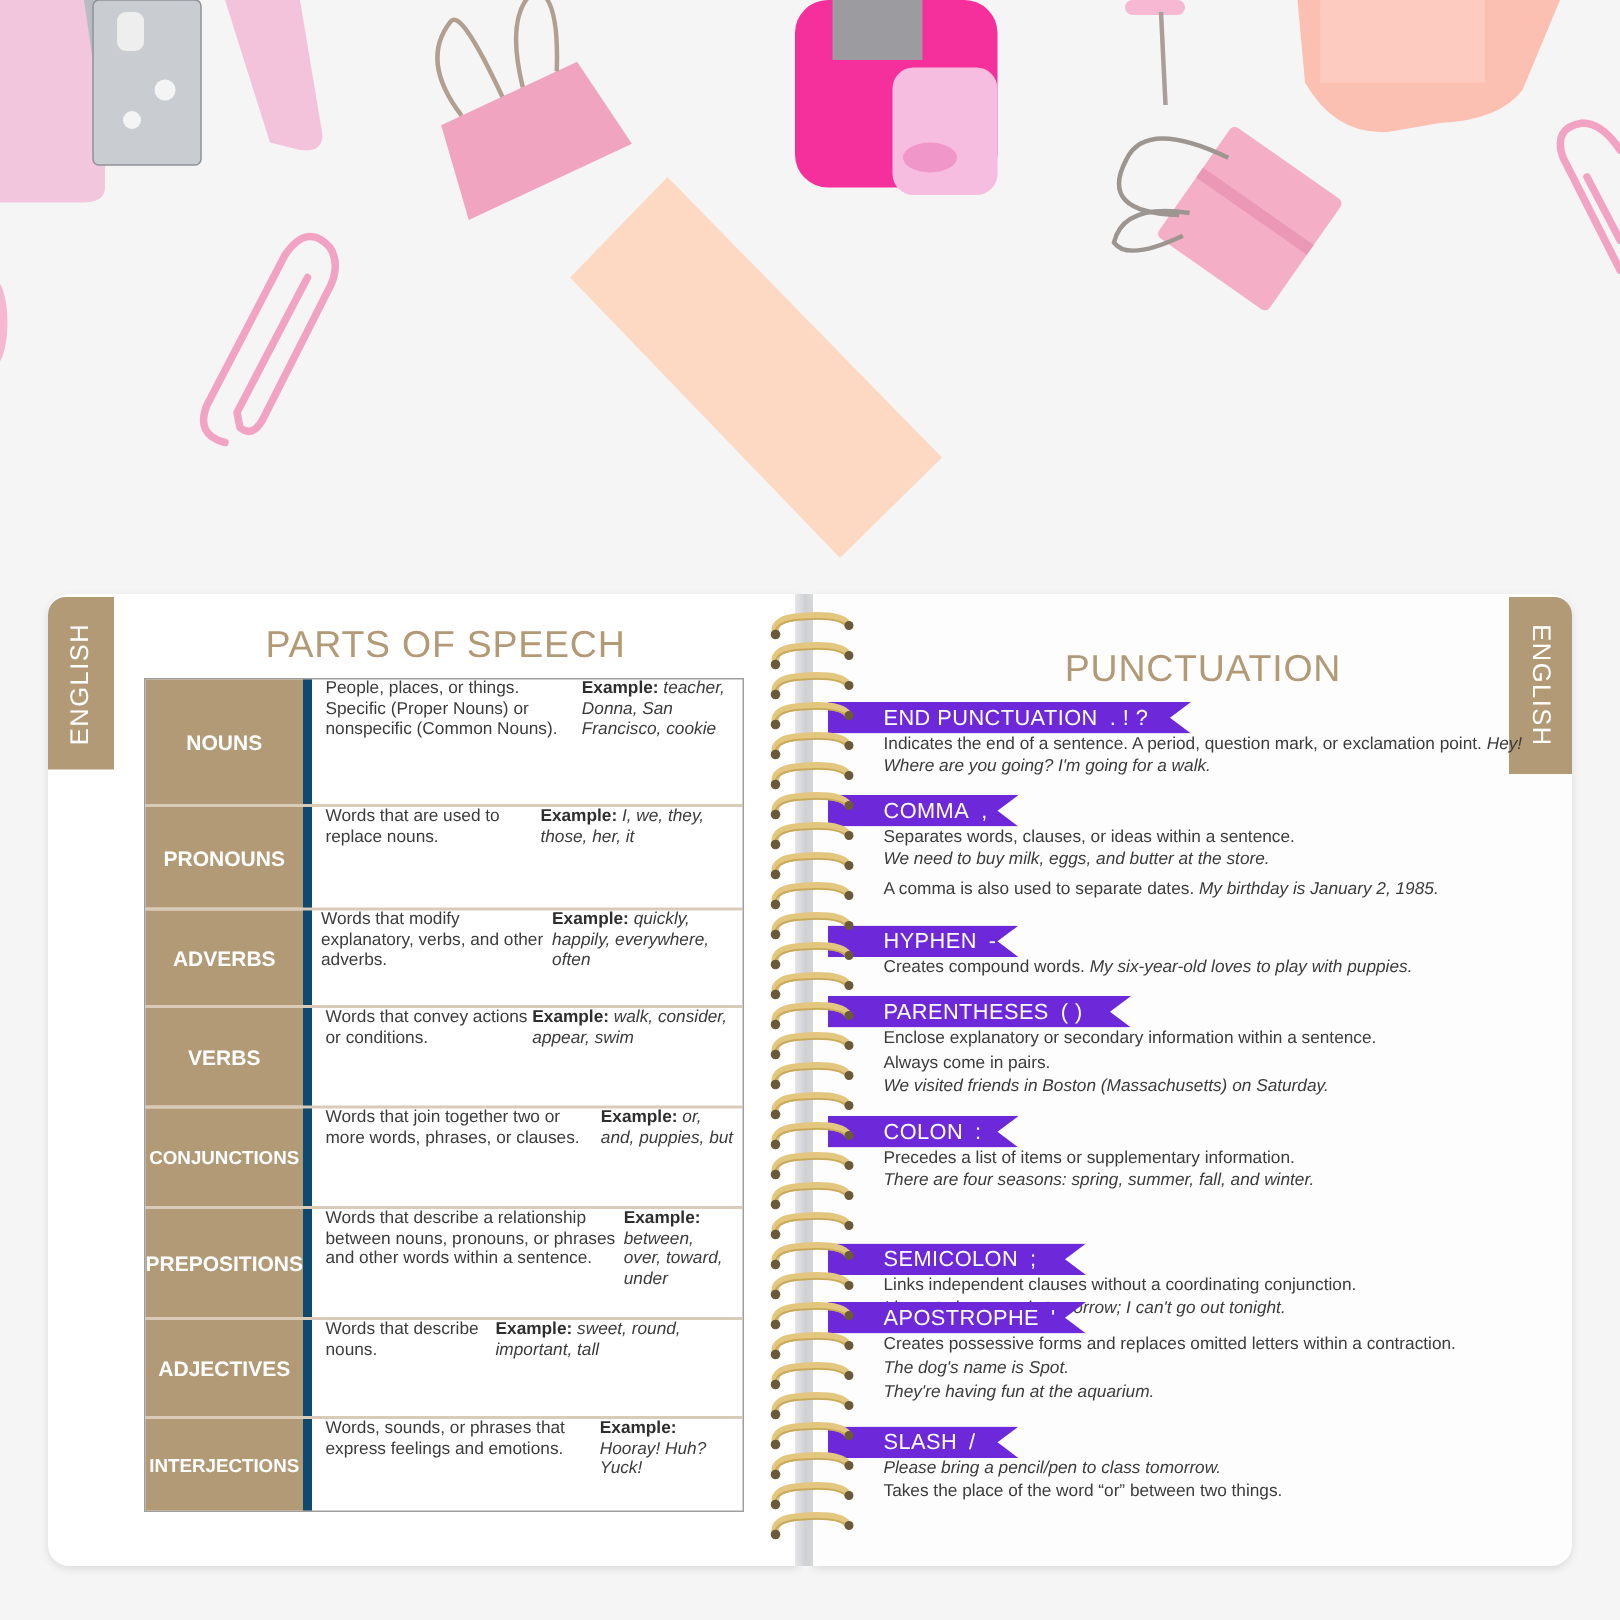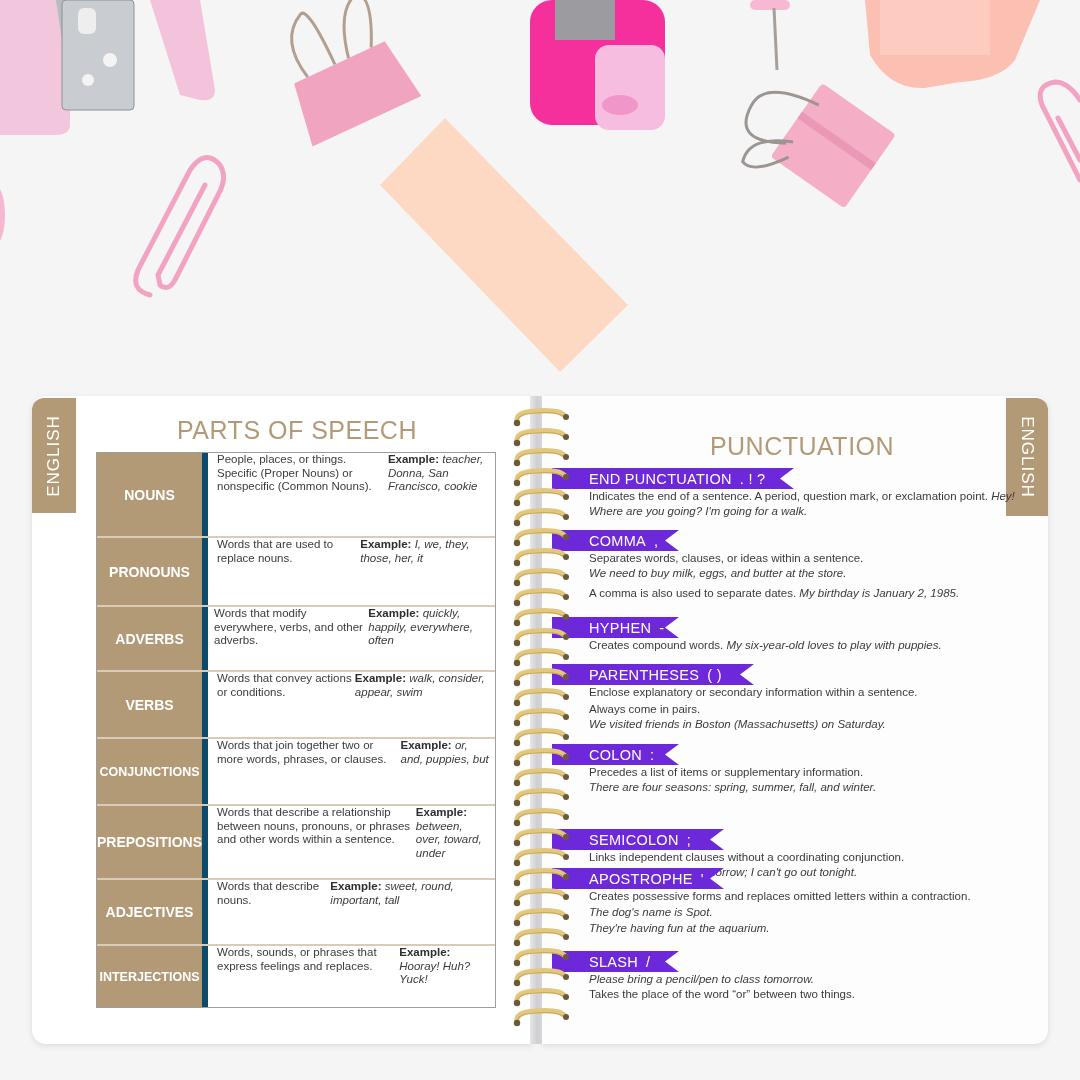--- a/index.html
+++ b/index.html
@@ -162,21 +162,21 @@
       <div class="pos-row" style="height:69px">
         <div class="pos-label">PRONOUNS</div>
         <div class="pos-desc">
           <div>Words that are used to replace nouns.</div>
           <div class="ex"><b>Example:</b> <i>I, we, they, those, her, it</i></div>
         </div>
       </div>
       <div class="pos-row" style="height:65px">
         <div class="pos-label">ADVERBS</div>
         <div class="pos-desc" style="padding-left:6px">
-          <div>Words that modify everywhere, verbs, and other adverbs.</div>
+          <div>Words that modify explanatory, verbs, and other adverbs.</div>
           <div class="ex"><b>Example:</b> <i>quickly, happily, everywhere, often</i></div>
         </div>
       </div>
       <div class="pos-row" style="height:67px">
         <div class="pos-label">VERBS</div>
         <div class="pos-desc">
           <div>Words that convey actions or conditions.</div>
           <div class="ex"><b>Example:</b> <i>walk, consider, appear, swim</i></div>
         </div>
       </div>
@@ -197,21 +197,21 @@
       <div class="pos-row" style="height:66px">
         <div class="pos-label">ADJECTIVES</div>
         <div class="pos-desc">
           <div>Words that describe nouns.</div>
           <div class="ex"><b>Example:</b> <i>sweet, round, important, tall</i></div>
         </div>
       </div>
       <div class="pos-row" style="height:61px">
         <div class="pos-label small">INTERJECTIONS</div>
         <div class="pos-desc">
-          <div>Words, sounds, or phrases that express feelings and replaces.</div>
+          <div>Words, sounds, or phrases that express feelings and emotions.</div>
           <div class="ex"><b>Example:</b> <i>Hooray!  Huh?  Yuck!</i></div>
         </div>
       </div>
     </div>
   </div>
 
   <div class="gutter"></div>
 
   <div class="page right">
     <div class="tab right">

